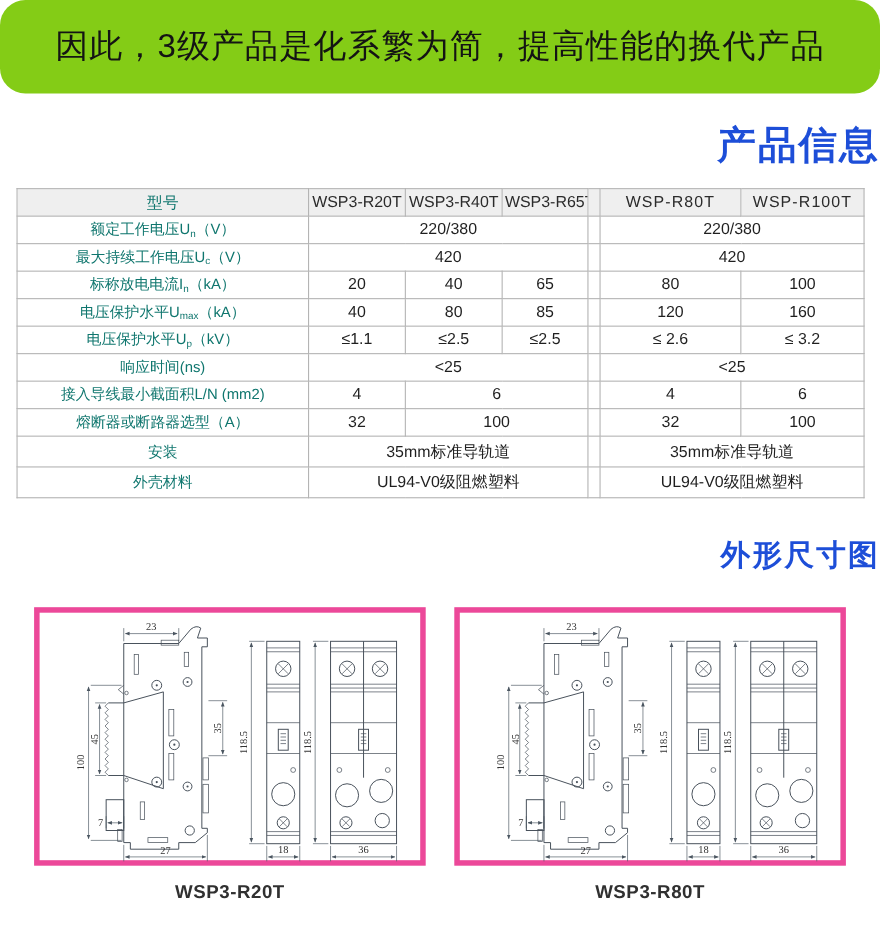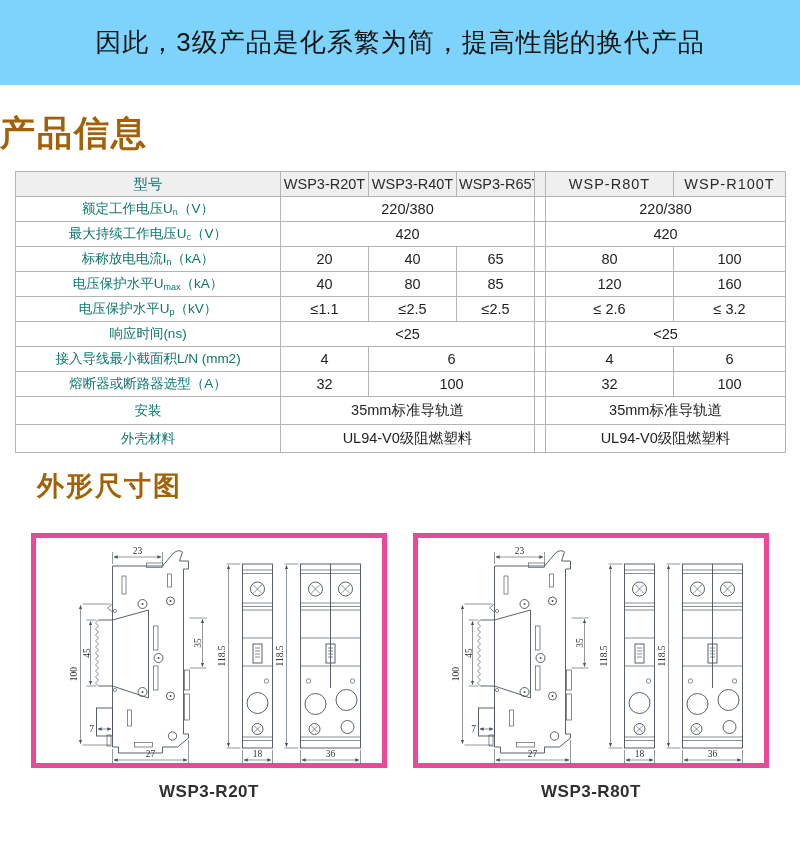--- a/index.html
+++ b/index.html
@@ -1,28 +1,28 @@
 <!DOCTYPE html>
 <html><head>
 <meta charset="utf-8">
 <style>
   html,body{margin:0;padding:0;}
   body{
     width:800px;height:853px;background:#ffffff;overflow:hidden;position:relative;
     font-family:"Liberation Sans","DejaVu Sans",sans-serif;color:#2b2b2b;
   }
   .banner{
-    height:85px;background:#7dd3fc;display:flex;align-items:center;justify-content:center;
-    font-size:26px;color:#141414;letter-spacing:1px;font-weight:500;
+    height:85px;background:#84cc16;display:flex;align-items:center;justify-content:center;
+    font-size:30px;color:#141414;letter-spacing:1px;font-weight:500;border-radius:23px;
   }
   .sec-title{
-    text-align:left;color:#a16207;font-weight:700;letter-spacing:2px;
+    text-align:right;color:#1d4ed8;font-weight:700;letter-spacing:2px;
   }
   .sec-title.big{font-size:35px;margin-top:26px;line-height:44px;}
-  .sec-title.small{font-size:27px;margin-top:16px;line-height:34px;padding-left:37px;}
+  .sec-title.small{font-size:27px;margin-top:35px;line-height:34px;padding-left:37px;}
 
   .tbl-wrap{margin:16px 15px 0 15px;}
   table.spec{
     width:770px;border-collapse:collapse;table-layout:fixed;font-size:14px;
   }
   table.spec td{
     border:1px solid #b4b4b4;height:24px;padding:0 2px;text-align:center;
     overflow:hidden;white-space:nowrap;
   }
   td.lbl{text-align:left;padding-left:8px;font-size:13.5px;color:#0f766e;}

